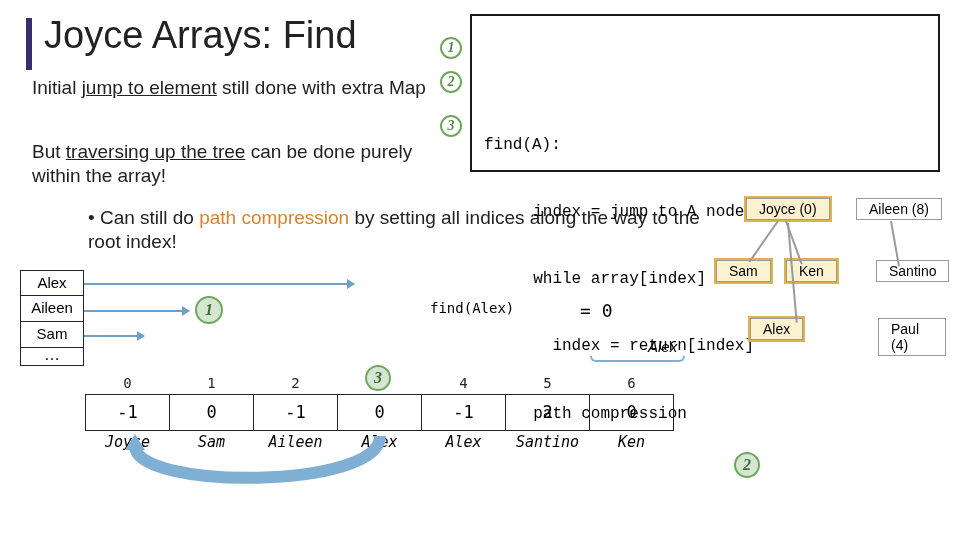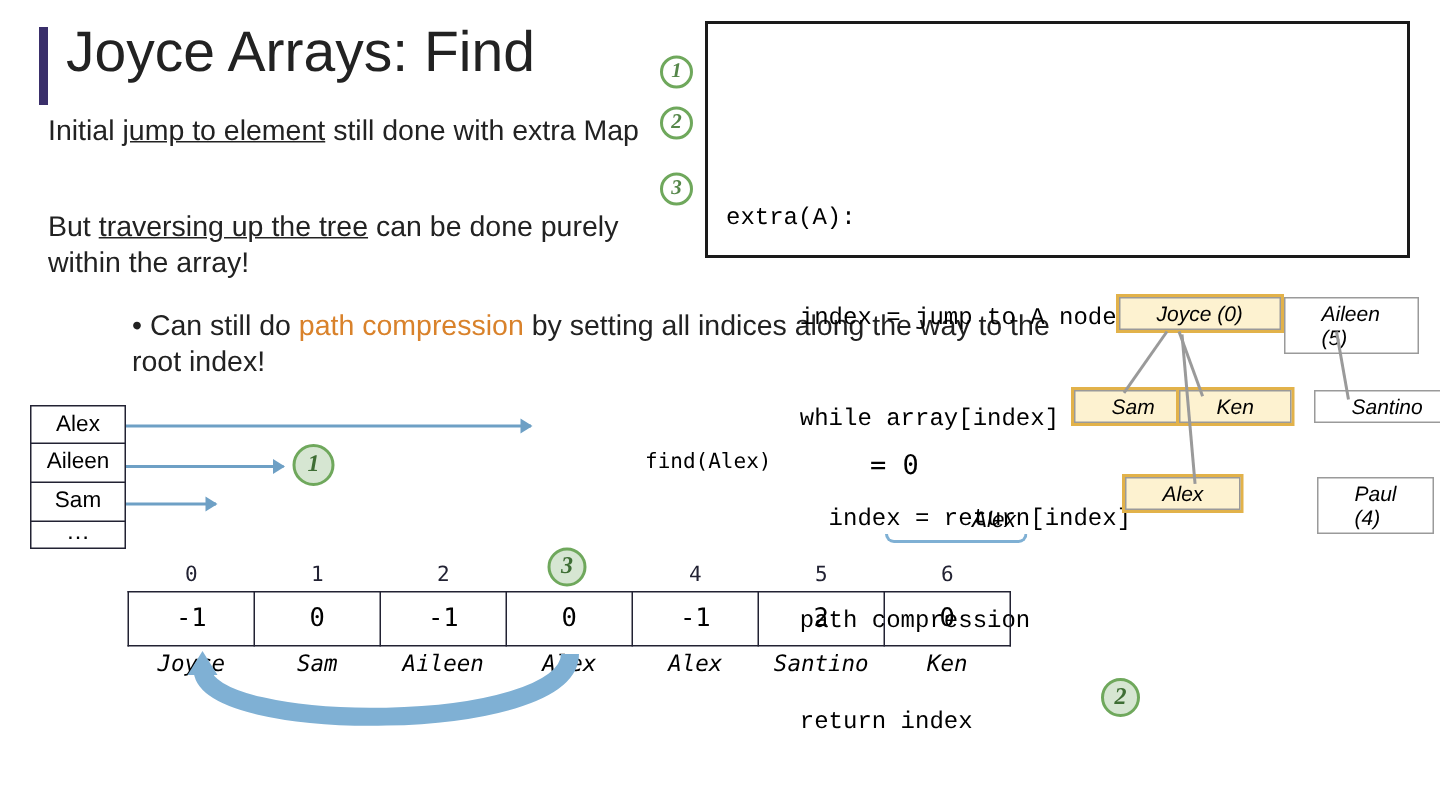--- a/index.html
+++ b/index.html
@@ -80,23 +80,23 @@
     position:absolute; left:734px; top:452px;
     width:26px; height:26px; border-radius:50%;
     background:#d6e6d2; border:2px solid #6fa85c;
     color:#3e6e34; font:italic 700 16px/22px Georgia, serif;
     text-align:center;
   }
 
   
   .tree { position:absolute; right:14px; top:190px; width:240px; height:200px; }
   .tnode {
-    position:absolute; padding:2px 24px;
+    position:absolute; padding:2px 12px;
     border:1px solid #9a9a9a; background:#fff;
-    font-size:14px; font-style:italic;
+    font-size:14px; 
   }
   .tnode.hl { box-shadow:0 0 0 2px #e2b24a; background:#fdf2d0; }
   .tline { position:absolute; background:#9a9a9a; height:2px; transform-origin:left center; }
 
   
   .big-arrow { position:absolute; left:85px; top:430px; width:600px; height:80px; }
   .big-arrow svg path { fill:none; stroke:#7fb0d4; stroke-width:12; }
   .big-arrow svg polygon { fill:#7fb0d4; }
 
   .alex-label {
@@ -123,26 +123,25 @@
   <span>But </span><span style="text-decoration:underline">traversing up the tree</span><span> can be done purely within the array!</span>
 </div>
 <div class="body-text bt3" style="left:88px;">
   <span>• Can still do </span><span class="orange">path compression</span><span> by setting all indices along the way to the root index!</span>
 </div>
 
 <div class="code-box">
   <div class="step-badge" style="top:21px">1</div>
   <div class="step-badge" style="top:55px">2</div>
   <div class="step-badge" style="top:99px">3</div>
-  <div style="margin-left:-30px">extra(A):</div>
+  <div style="margin-left:-30px">find(A):</div>
   <div>  index = jump to A node's index</div>
   <div>  while array[index] &gt; 0:</div>
   <div>    index = return[index]</div>
   <div>  path compression</div>
-  <div>  return index</div>
 </div>
 
 <div class="map-col">
   <div class="map-box">Alex</div>
   <div class="map-box">Aileen</div>
   <div class="map-box">Sam</div>
   <div class="dots-box">…</div>
 </div>
 <div class="arrow-bar" style="left:84px; top:283px; width:270px;"></div>
 <div class="arrow-bar" style="left:84px; top:310px; width:105px;"></div>
@@ -194,21 +193,21 @@
 
 <div class="big-arrow">
   <svg width="600" height="90" viewBox="0 0 600 90">
     <path d="M 295 6 C 295 60, 50 60, 50 16"></path>
     <polygon points="40,20 60,20 50,4"></polygon>
   </svg>
 </div>
 
 <div class="tree">
   <div class="tnode hl" style="left:40px;  top:8px;">Joyce (0)</div>
-  <div class="tnode" style="left:150px; top:8px;">Aileen (5)</div>
+  <div class="tnode" style="left:150px; top:8px;">Aileen (8)</div>
   <div class="tnode hl" style="left:10px;  top:70px;">Sam</div>
   <div class="tnode hl" style="left:80px;  top:70px;">Ken</div>
   <div class="tnode hl" style="left:44px;  top:128px;">Alex</div>
   <div class="tnode" style="left:170px; top:70px;">Santino</div>
   <div class="tnode" style="left:172px; top:128px;">Paul (4)</div>
   <div class="tline" style="left:72px; top:30px; width:50px; transform:rotate(125deg);"></div>
   <div class="tline" style="left:80px; top:30px; width:46px; transform:rotate(70deg);"></div>
   <div class="tline" style="left:82px; top:32px; width:100px; transform:rotate(85deg);"></div>
   <div class="tline" style="left:185px; top:30px; width:46px; transform:rotate(80deg);"></div>
 </div>

